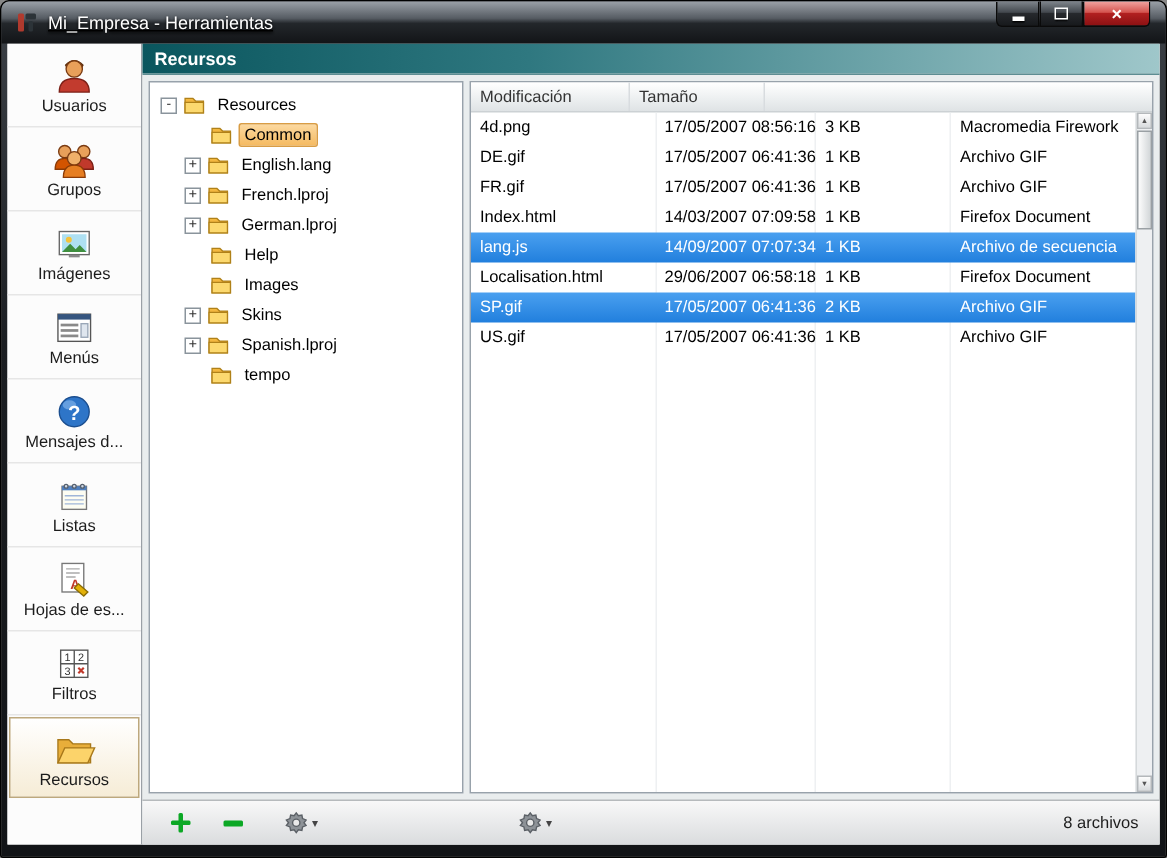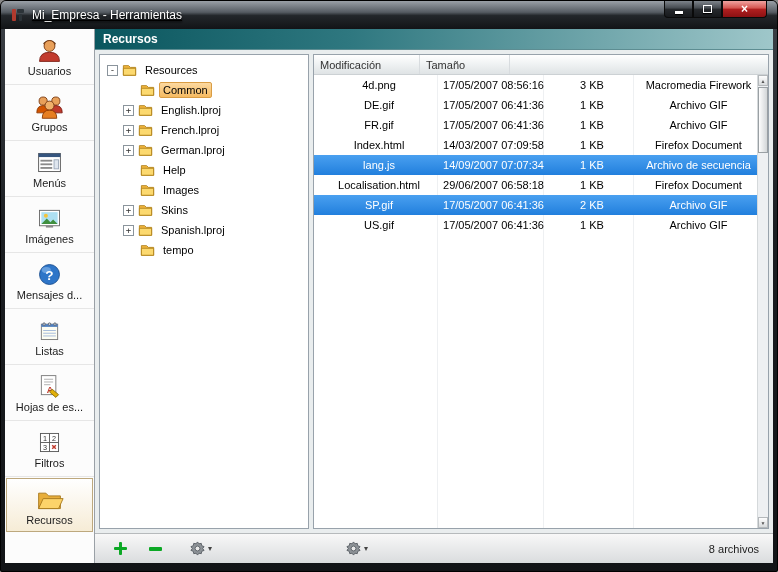--- a/index.html
+++ b/index.html
@@ -81,21 +81,21 @@
   .list { flex:1; background:#fff; border:1px solid #98a2ab; position:relative; display:flex; flex-direction:column; min-width:0; }
   .list-header { height:20px; flex:none; display:flex; background:linear-gradient(#ffffff, #edf0f1 55%, #dfe3e5); border-bottom:1px solid #ccd1d4; }
   .hcell { font-size:11px; color:#333; display:flex; align-items:center; padding-left:6px; border-right:1px solid #d8dcdf; }
   .w-name { width:124px; flex:none; }
   .w-mod  { width:106px; flex:none; }
   .w-size { width:90px;  flex:none; }
   .w-type { flex:1; border-right:none; min-width:0; }
 
   .rows { position:relative; flex:1; overflow:hidden; padding-right:11px; }
   .gridline { position:absolute; top:0; bottom:0; width:1px; background:#eef0f2; }
-  .row { height:20px; display:flex; align-items:center; font-size:11px; color:#000; position:relative; cursor:default;text-align:center; }
+  .row { height:20px; display:flex; align-items:center; font-size:11px; color:#000; position:relative; cursor:default; }
   .row.selected { background:linear-gradient(#4aa0f0, #217fdd); color:#fff; }
   .cell { padding-left:6px; white-space:nowrap; overflow:hidden; }
   .cell.w-mod { padding-left:5px; }
 
   
   .scrollbar {
     position:absolute; top:20px; right:0; bottom:0; width:11px;
     background:#eef0f2; border-left:1px solid #d5d9db;
   }
   .sb-arrow {
@@ -168,38 +168,38 @@
           <path d="M2 23 q0-8 7-8 q7 0 7 8z" fill="#d35400" stroke="#8c3b06"></path>
           <circle cx="23" cy="10" r="4.5" fill="#e8a05a" stroke="#7a3b12"></circle>
           <path d="M16 23 q0-8 7-8 q7 0 7 8z" fill="#c0392b" stroke="#7c1f16"></path>
           <circle cx="16" cy="15" r="5" fill="#f0b06a" stroke="#7a3b12"></circle>
           <path d="M8 29 q0-9 8-9 q8 0 8 9z" fill="#e67e22" stroke="#8c3b06"></path>
         </svg>
         <span class="side-label">Grupos</span>
       </div>
       <div class="side-item">
         <svg viewBox="0 0 32 32">
+          <rect x="5" y="7" width="22" height="17" fill="#fff" stroke="#666"></rect>
+          <rect x="7" y="9" width="18" height="13" fill="#aee0f2"></rect>
+          <circle cx="12" cy="13" r="2.2" fill="#f5c33b"></circle>
+          <path d="M7 22 l6 -6 4 4 3 -3 5 5 z" fill="#3f8f3f"></path>
+          <rect x="12" y="24" width="8" height="2" fill="#888"></rect>
+        </svg>
+        <span class="side-label">Imágenes</span>
+      </div>
+      <div class="side-item">
+        <svg viewBox="0 0 32 32">
           <rect x="4" y="6" width="24" height="20" fill="#fff" stroke="#555"></rect>
           <rect x="4" y="6" width="24" height="4" fill="#35557f"></rect>
           <rect x="6" y="13" width="13" height="2" fill="#8a8a8a"></rect>
           <rect x="6" y="17" width="13" height="2" fill="#8a8a8a"></rect>
           <rect x="6" y="21" width="13" height="2" fill="#8a8a8a"></rect>
           <rect x="21" y="13" width="5" height="10" fill="#dfe6ef" stroke="#9aa7b8"></rect>
         </svg>
         <span class="side-label">Menús</span>
-      </div>
-      <div class="side-item">
-        <svg viewBox="0 0 32 32">
-          <rect x="5" y="7" width="22" height="17" fill="#fff" stroke="#666"></rect>
-          <rect x="7" y="9" width="18" height="13" fill="#aee0f2"></rect>
-          <circle cx="12" cy="13" r="2.2" fill="#f5c33b"></circle>
-          <path d="M7 22 l6 -6 4 4 3 -3 5 5 z" fill="#3f8f3f"></path>
-          <rect x="12" y="24" width="8" height="2" fill="#888"></rect>
-        </svg>
-        <span class="side-label">Imágenes</span>
       </div>
       <div class="side-item">
         <svg viewBox="0 0 32 32">
           <circle cx="16" cy="16" r="11" fill="#2e75c8" stroke="#1b4e8f"></circle>
           <ellipse cx="12.5" cy="11" rx="5" ry="3.4" fill="#7fb0e8" opacity="0.7"></ellipse>
           <text x="16" y="22" font-size="15" fill="#fff" text-anchor="middle" font-weight="bold" font-family="Liberation Sans, sans-serif">?</text>
         </svg>
         <span class="side-label">Mensajes d...</span>
       </div>
       <div class="side-item">
@@ -276,21 +276,21 @@
             <span class="tree-label selected">Common</span>
           </div>
           <div class="tree-item child">
             <span class="expander">+</span>
             <span class="tree-folder">
                 <svg width="15" height="14" viewBox="0 0 16 16">
                   <path d="M1 3 h6 l2 2 h6 v9 H1 z" fill="#f3b73f" stroke="#b08119"></path>
                   <path d="M1 6 h14 v8 H1 z" fill="#fcd96f" stroke="#b08119"></path>
                 </svg>
               </span>
-            <span class="tree-label">English.lproj</span>
+            <span class="tree-label">English.lang</span>
           </div>
           <div class="tree-item child">
             <span class="expander">+</span>
             <span class="tree-folder">
                 <svg width="15" height="14" viewBox="0 0 16 16">
                   <path d="M1 3 h6 l2 2 h6 v9 H1 z" fill="#f3b73f" stroke="#b08119"></path>
                   <path d="M1 6 h14 v8 H1 z" fill="#fcd96f" stroke="#b08119"></path>
                 </svg>
               </span>
             <span class="tree-label">French.lproj</span>

